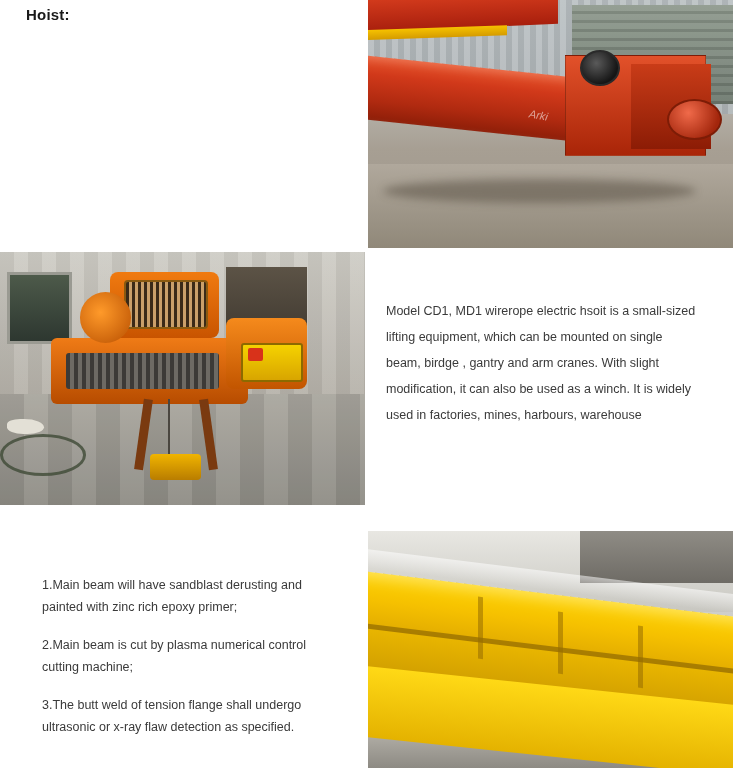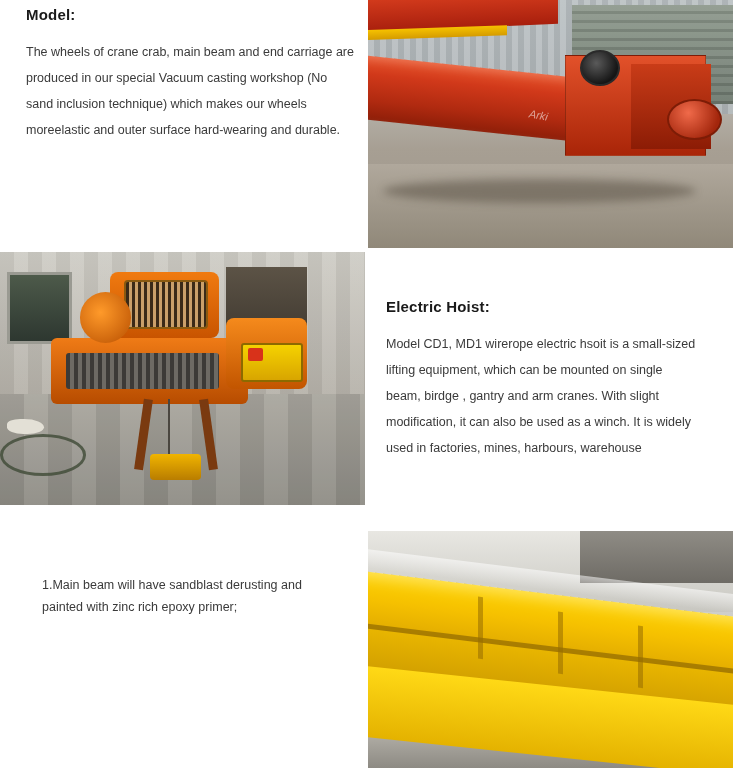--- a/index.html
+++ b/index.html
@@ -317,22 +317,21 @@
     background: linear-gradient(rgba(255,255,255,0.55), rgba(255,255,255,0));
     transform: skewY(7deg);
   }
 </style>
 </head>
 <body>
 
 <div class="page">
 
   <div class="block text-block" style="left:26px; top:6px; width:330px;">
-    <h2 class="heading">Model:</h2>
-    <p class="body-text">The wheels of crane crab, main beam and end carriage are produced in our special Vacuum casting workshop (No sand inclusion technique) which makes our wheels moreelastic and outer surface hard-wearing and durable.</p>
+    <h2 class="heading">Hoist:</h2>
   </div>
 
   <div class="photo photo-crane-beam" style="left:368px; top:0px; width:365px; height:248px;">
     <div class="pcb-wall"></div>
     <div class="pcb-shed"></div>
     <div class="pcb-ground"></div>
     <div class="pcb-top-red"></div>
     <div class="pcb-yellow-bar"></div>
     <div class="pcb-shadow"></div>
     <div class="pcb-main-beam"></div>
@@ -358,27 +357,28 @@
     <div class="ph-gearbox"></div>
     <div class="ph-panel"></div>
     <div class="ph-panel-btn"></div>
     <div class="ph-leg-a"></div>
     <div class="ph-leg-b"></div>
     <div class="ph-hook-line"></div>
     <div class="ph-hook"></div>
   </div>
 
   <div class="block text-block" style="left:386px; top:298px; width:310px;">
-    <h2 class="heading">Electric Hoist:</h2>
     <p class="body-text">Model CD1, MD1 wirerope electric hsoit is a small-sized lifting equipment, which can be mounted on single beam, birdge , gantry  and arm cranes. With slight modification, it can also be used as a winch. It is widely used in factories, mines, harbours, warehouse</p>
   </div>
 
   <div class="block text-block" style="left:26px; top:558px; width:330px;">
     <div class="body-text tight">
       <p>1.Main beam will have sandblast derusting and painted with zinc rich epoxy primer;</p>
+      <p>2.Main beam is cut by plasma numerical control cutting machine;</p>
+      <p>3.The butt weld of tension flange shall undergo ultrasonic or x-ray flaw detection as specified.</p>
     </div>
   </div>
 
   <div class="photo photo-yellow-beam" style="left:368px; top:531px; width:365px; height:237px;">
     <div class="pyb-bg"></div>
     <div class="pyb-bg-dark"></div>
     <div class="pyb-floor"></div>
     <div class="pyb-panel-a"></div>
     <div class="pyb-edge"></div>
     <div class="pyb-panel-b"></div>

